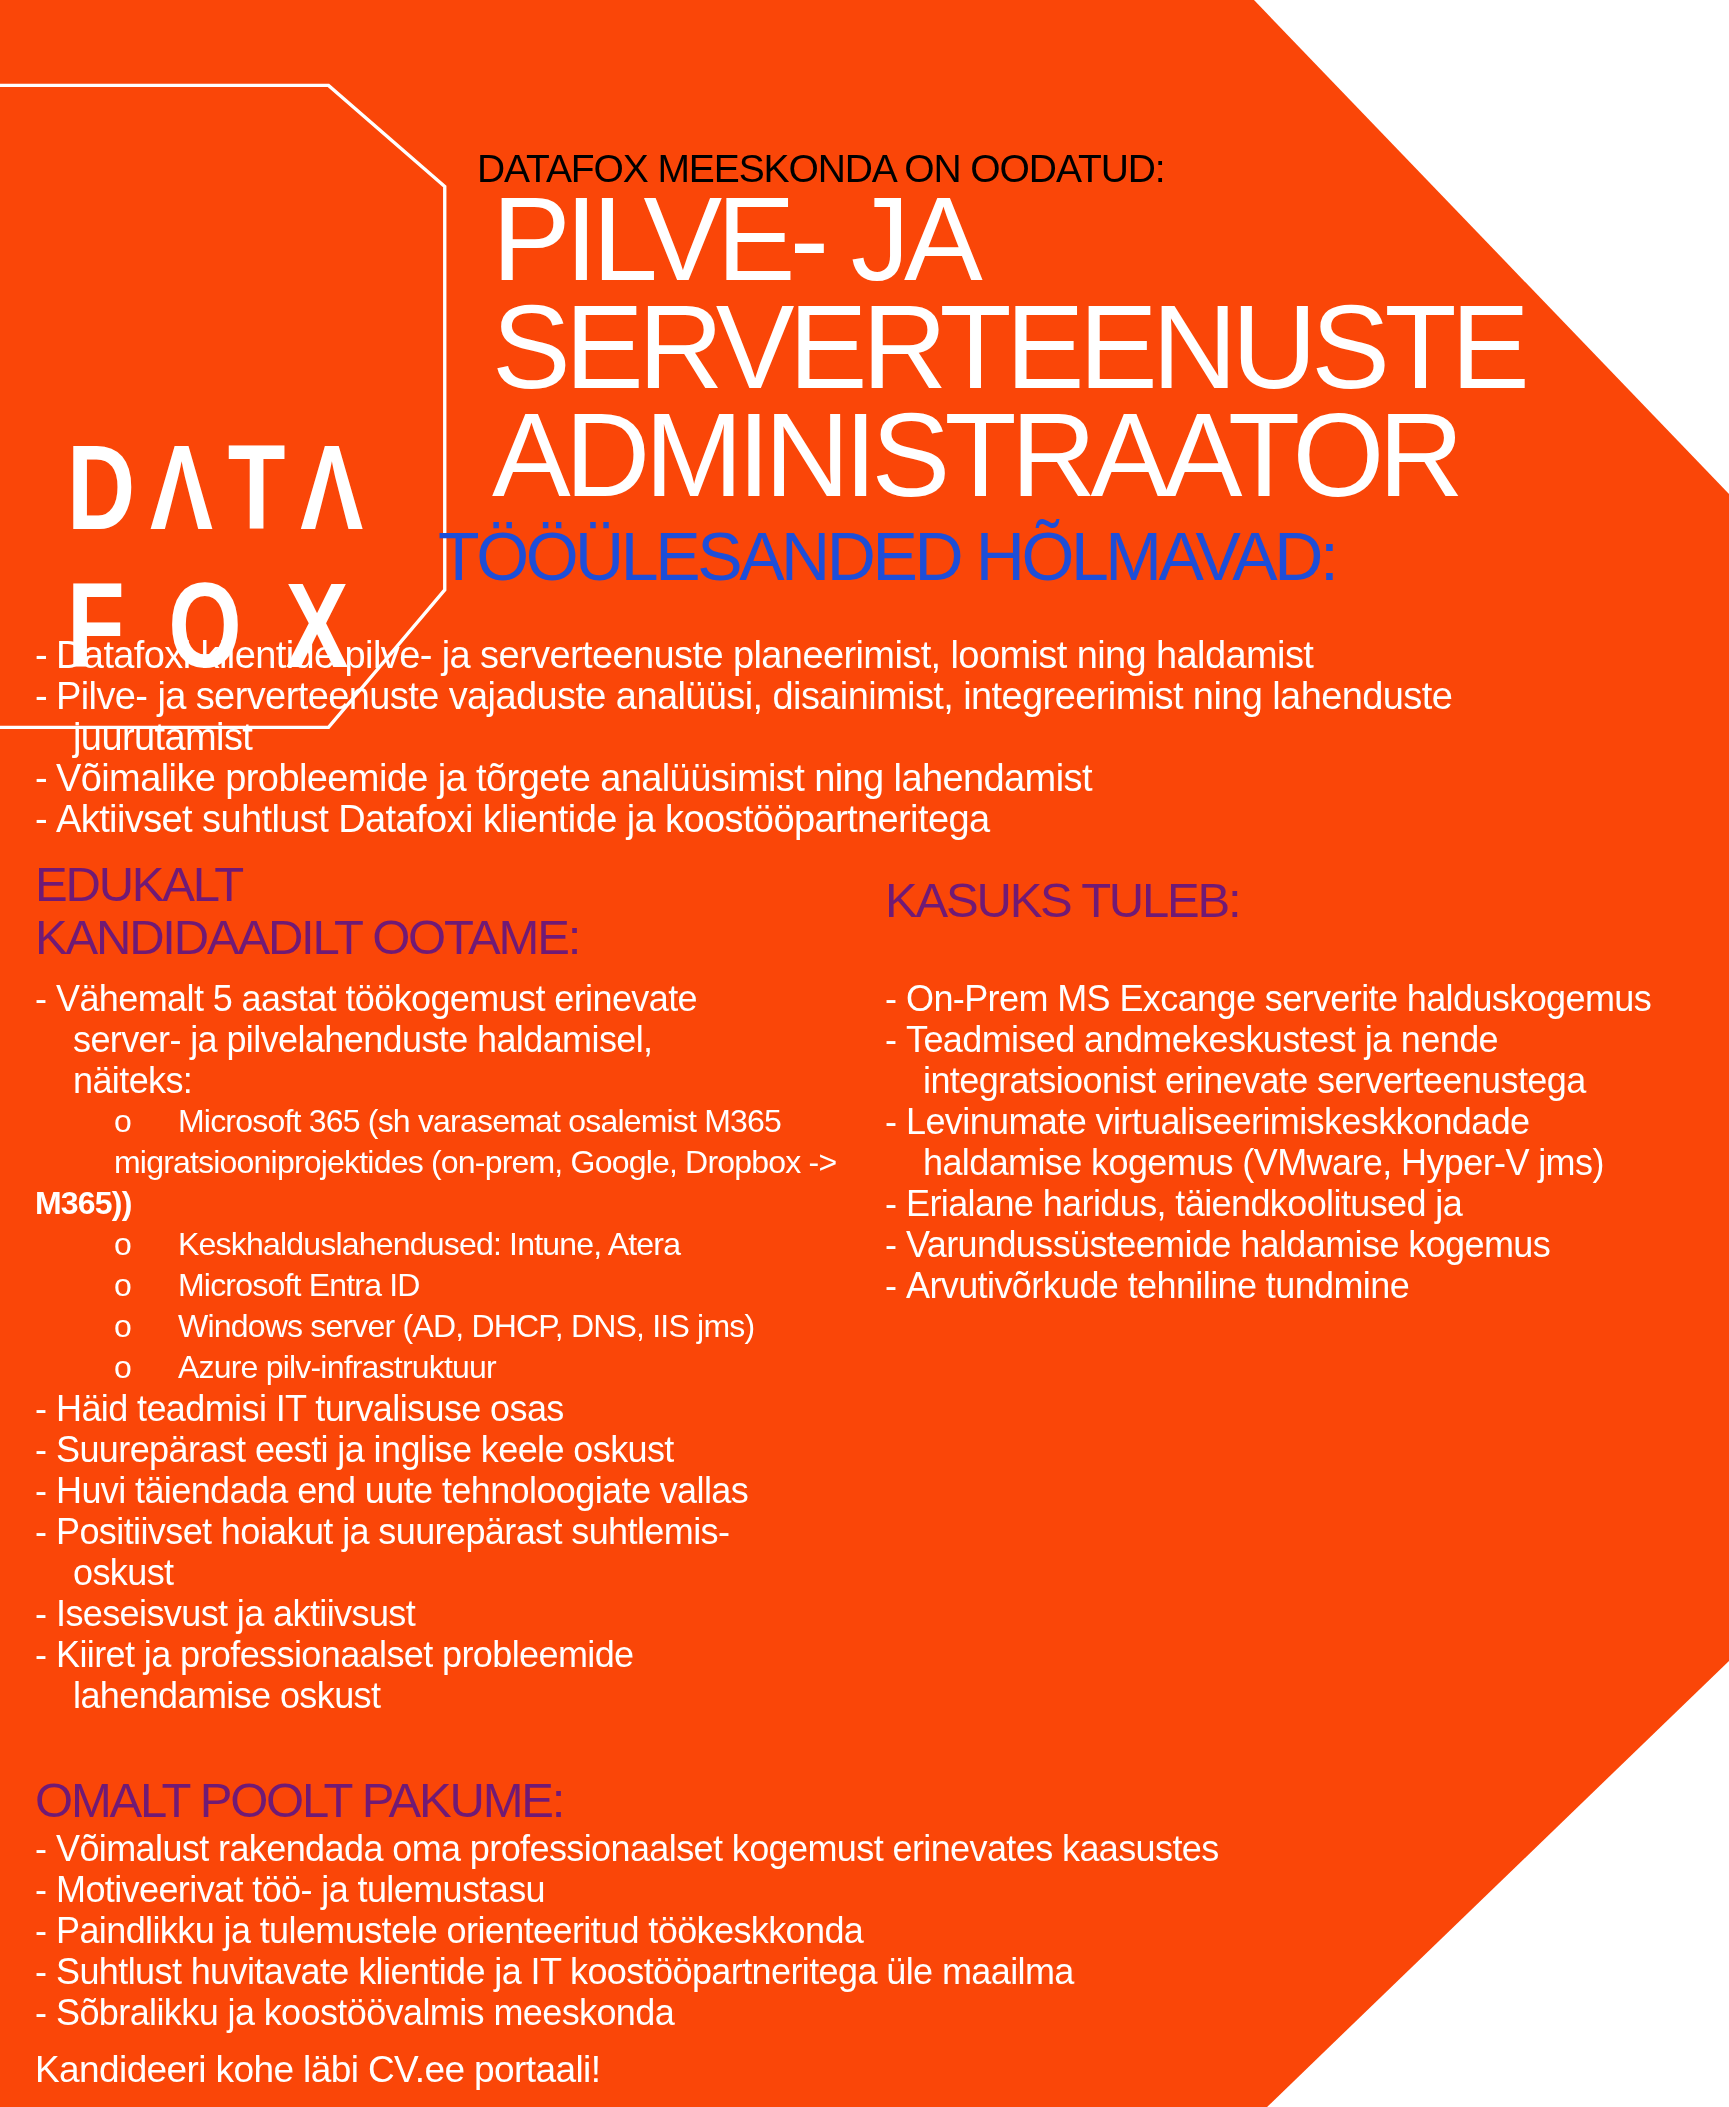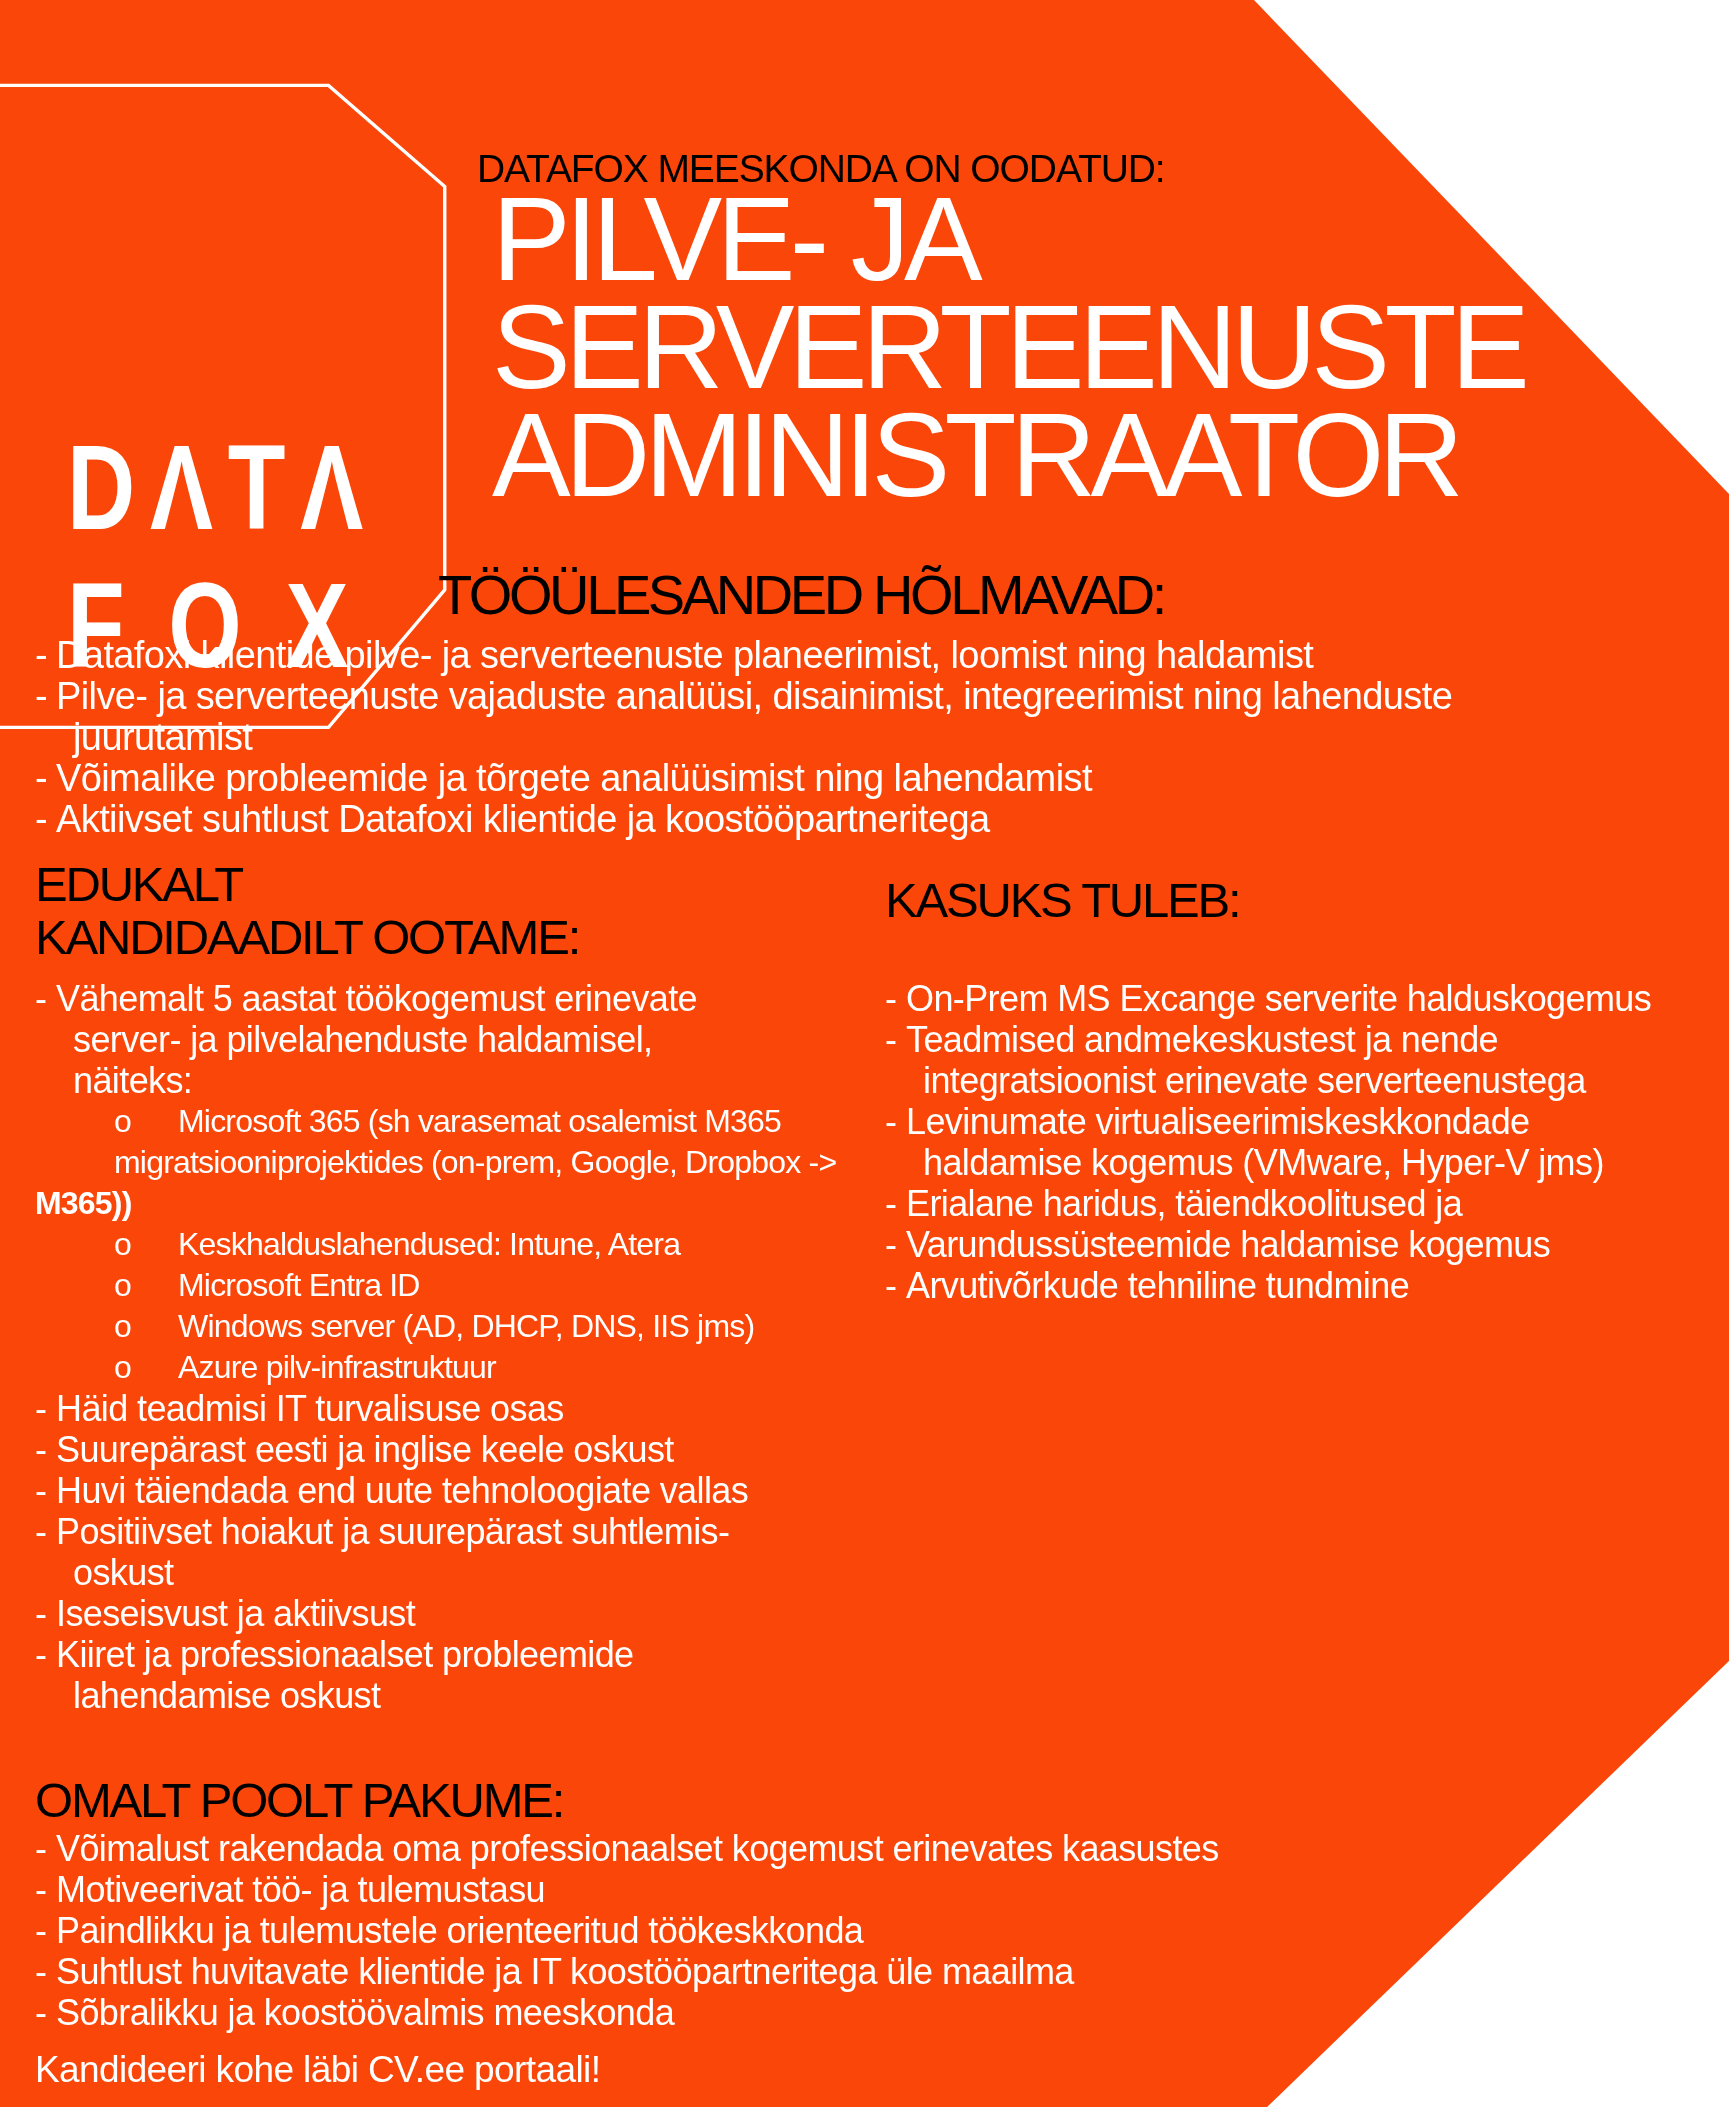--- a/index.html
+++ b/index.html
@@ -31,29 +31,28 @@
     white-space:nowrap;
     margin-top:41px;
   }
   .title{
     position:absolute;left:492px;top:185px;
     color:#ffffff;font-size:118px;line-height:108px;letter-spacing:-5.6px;
     white-space:nowrap;
   }
   .title span{display:block;}
   .h-black{
-    color:#000000;font-size:49px;line-height:53px;letter-spacing:-2.2px;
+    color:#701a75;font-size:49px;line-height:53px;letter-spacing:-2.2px;
     position:absolute;white-space:nowrap;
   }
   .h-black span{display:block;}
   .tasks-heading{
     position:absolute;left:438px;top:528px;
-    color:#000000;font-size:56px;line-height:56px;letter-spacing:-3.4px;
+    color:#1d4ed8;font-size:68px;line-height:56px;letter-spacing:-3.4px;
     white-space:nowrap;
-    margin-top:39px;
   }
   .expect-heading{left:35px;top:858px;}
   .benefits-heading{left:885px;top:874px;}
   .offer-heading{left:35px;top:1757px;margin-top:17px;}
   .list{
     position:absolute;color:#ffffff;font-size:36px;letter-spacing:-0.6px;
     white-space:nowrap;
   }
   .tasks-list{left:35px;top:635px;font-size:38px;}
   .expect-list{left:35px;top:978px;}

